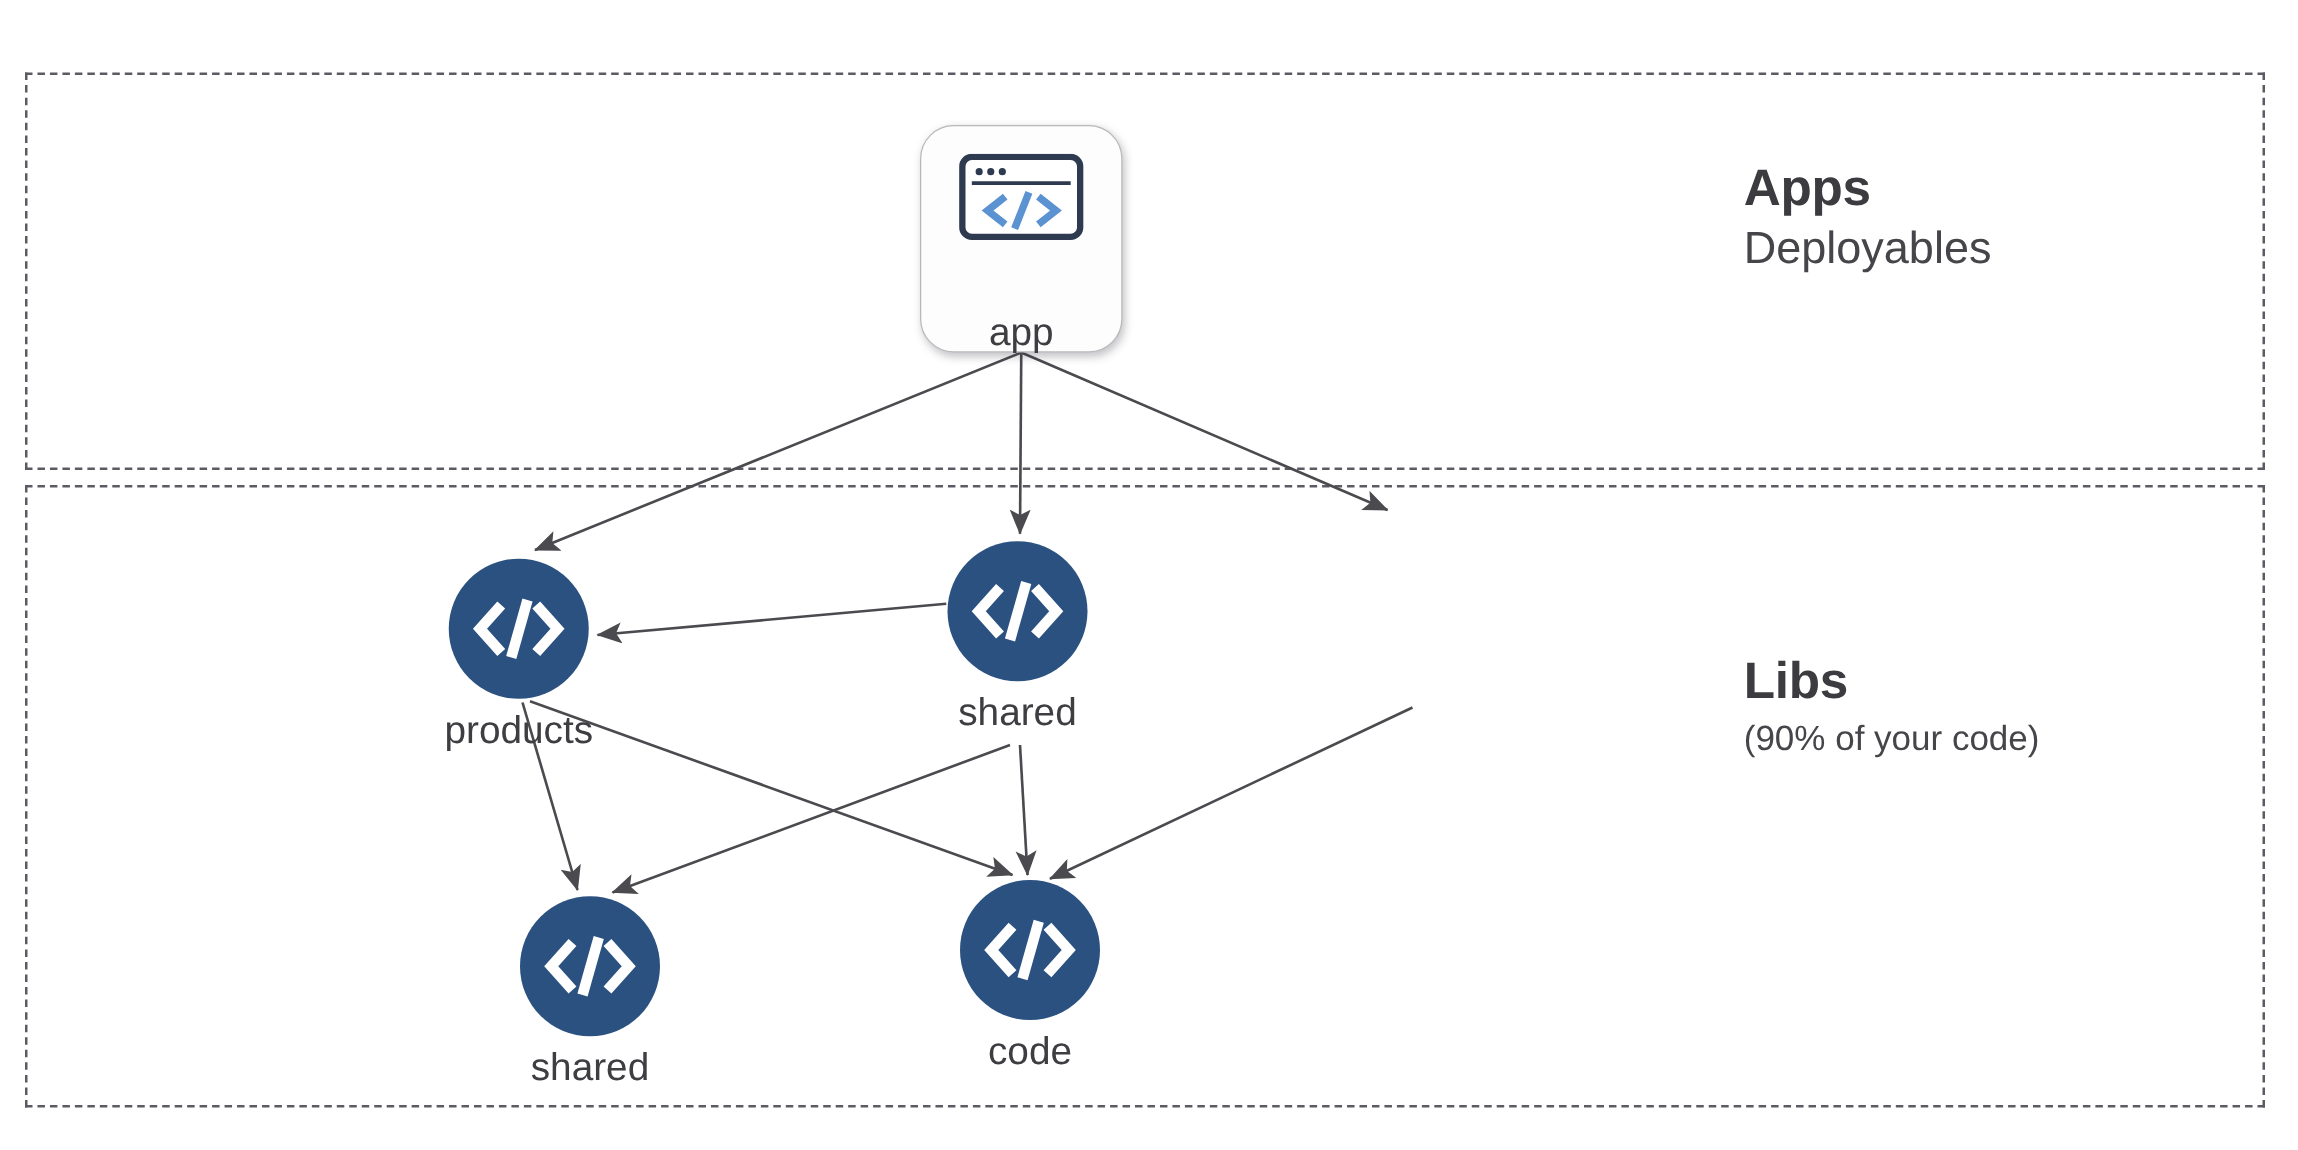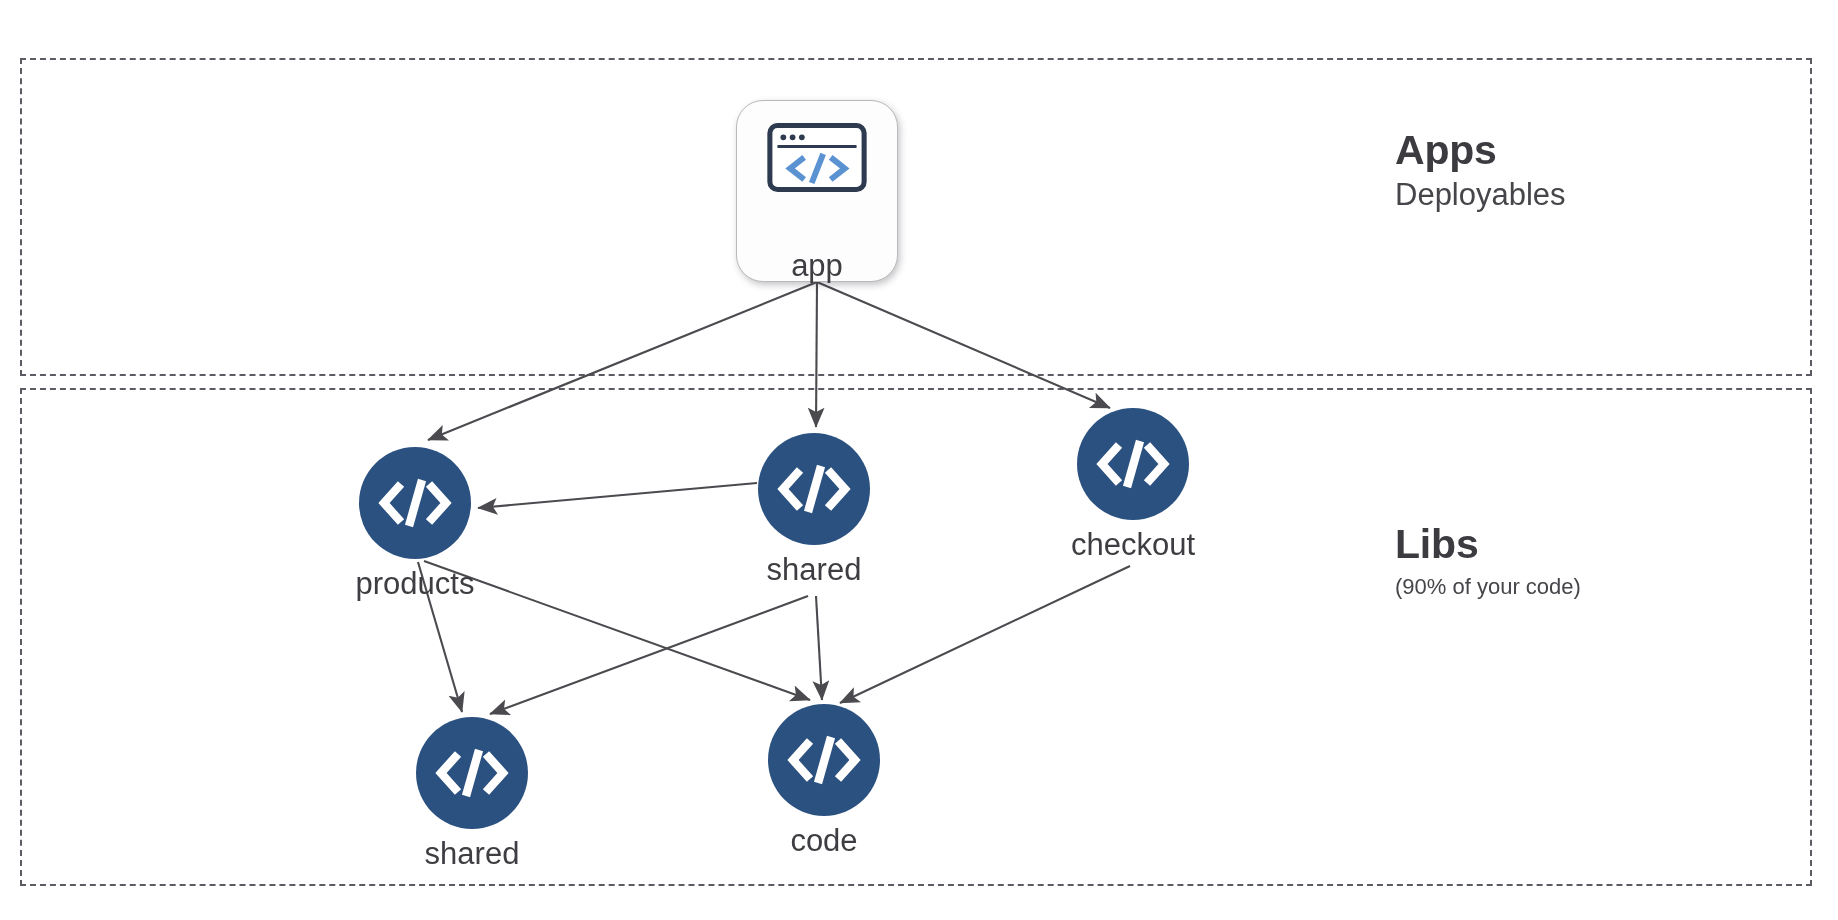--- a/index.html
+++ b/index.html
@@ -51,36 +51,36 @@
     line-height: 1.12;
   }
   .zone-caption .zc-title {
     font-size: 41px;
     font-weight: bold;
     letter-spacing: -0.2px;
     color: #3b3b40;
     display: block;
   }
   .zone-caption .zc-sub {
-    font-size: 31px;
+    font-size: 36px;
     font-weight: normal;
     color: #45454a;
     display: block;
     margin-top: 4px;
   }
   #caption-apps {
     left: 1395px;
     top: 128px;
   }
   #caption-libs {
     left: 1395px;
     top: 522px;
   }
   #caption-libs .zc-sub {
-    font-size: 22px;
+    font-size: 28px;
     margin-top: 7px;
   }
 
   
   #edges {
     position: absolute;
     left: 0;
     top: 0;
     width: 1838px;
     height: 920px;
@@ -218,32 +218,20 @@
         <g fill="none" stroke="#ffffff" stroke-width="8.4" stroke-linecap="butt" stroke-linejoin="miter">
           <polyline points="23,9 6,28 23,47"></polyline>
           <line x1="44" y1="5" x2="31" y2="51"></line>
           <polyline points="51,9 68,28 51,47"></polyline>
         </g>
       </svg>
     </div>
     <div class="lib-label">shared</div>
   </div>
 
-  <div class="lib-node" id="node-checkout" style="left:1008px; top:408px; width:250px;">
-    <div class="lib-circle" style="width:112px;height:112px;">
-      <svg class="lib-glyph" width="74" height="56" viewBox="0 0 74 56">
-        <g fill="none" stroke="#ffffff" stroke-width="8.4" stroke-linecap="butt" stroke-linejoin="miter">
-          <polyline points="23,9 6,28 23,47"></polyline>
-          <line x1="44" y1="5" x2="31" y2="51"></line>
-          <polyline points="51,9 68,28 51,47"></polyline>
-        </g>
-      </svg>
-    </div>
-    <div class="lib-label">checkout</div>
-  </div>
 
   <div class="lib-node" id="node-shared" style="left:347px; top:717px; width:250px;text-align:right;">
     <div class="lib-circle" style="width:112px;height:112px;">
       <svg class="lib-glyph" width="74" height="56" viewBox="0 0 74 56">
         <g fill="none" stroke="#ffffff" stroke-width="8.4" stroke-linecap="butt" stroke-linejoin="miter">
           <polyline points="23,9 6,28 23,47"></polyline>
           <line x1="44" y1="5" x2="31" y2="51"></line>
           <polyline points="51,9 68,28 51,47"></polyline>
         </g>
       </svg>

